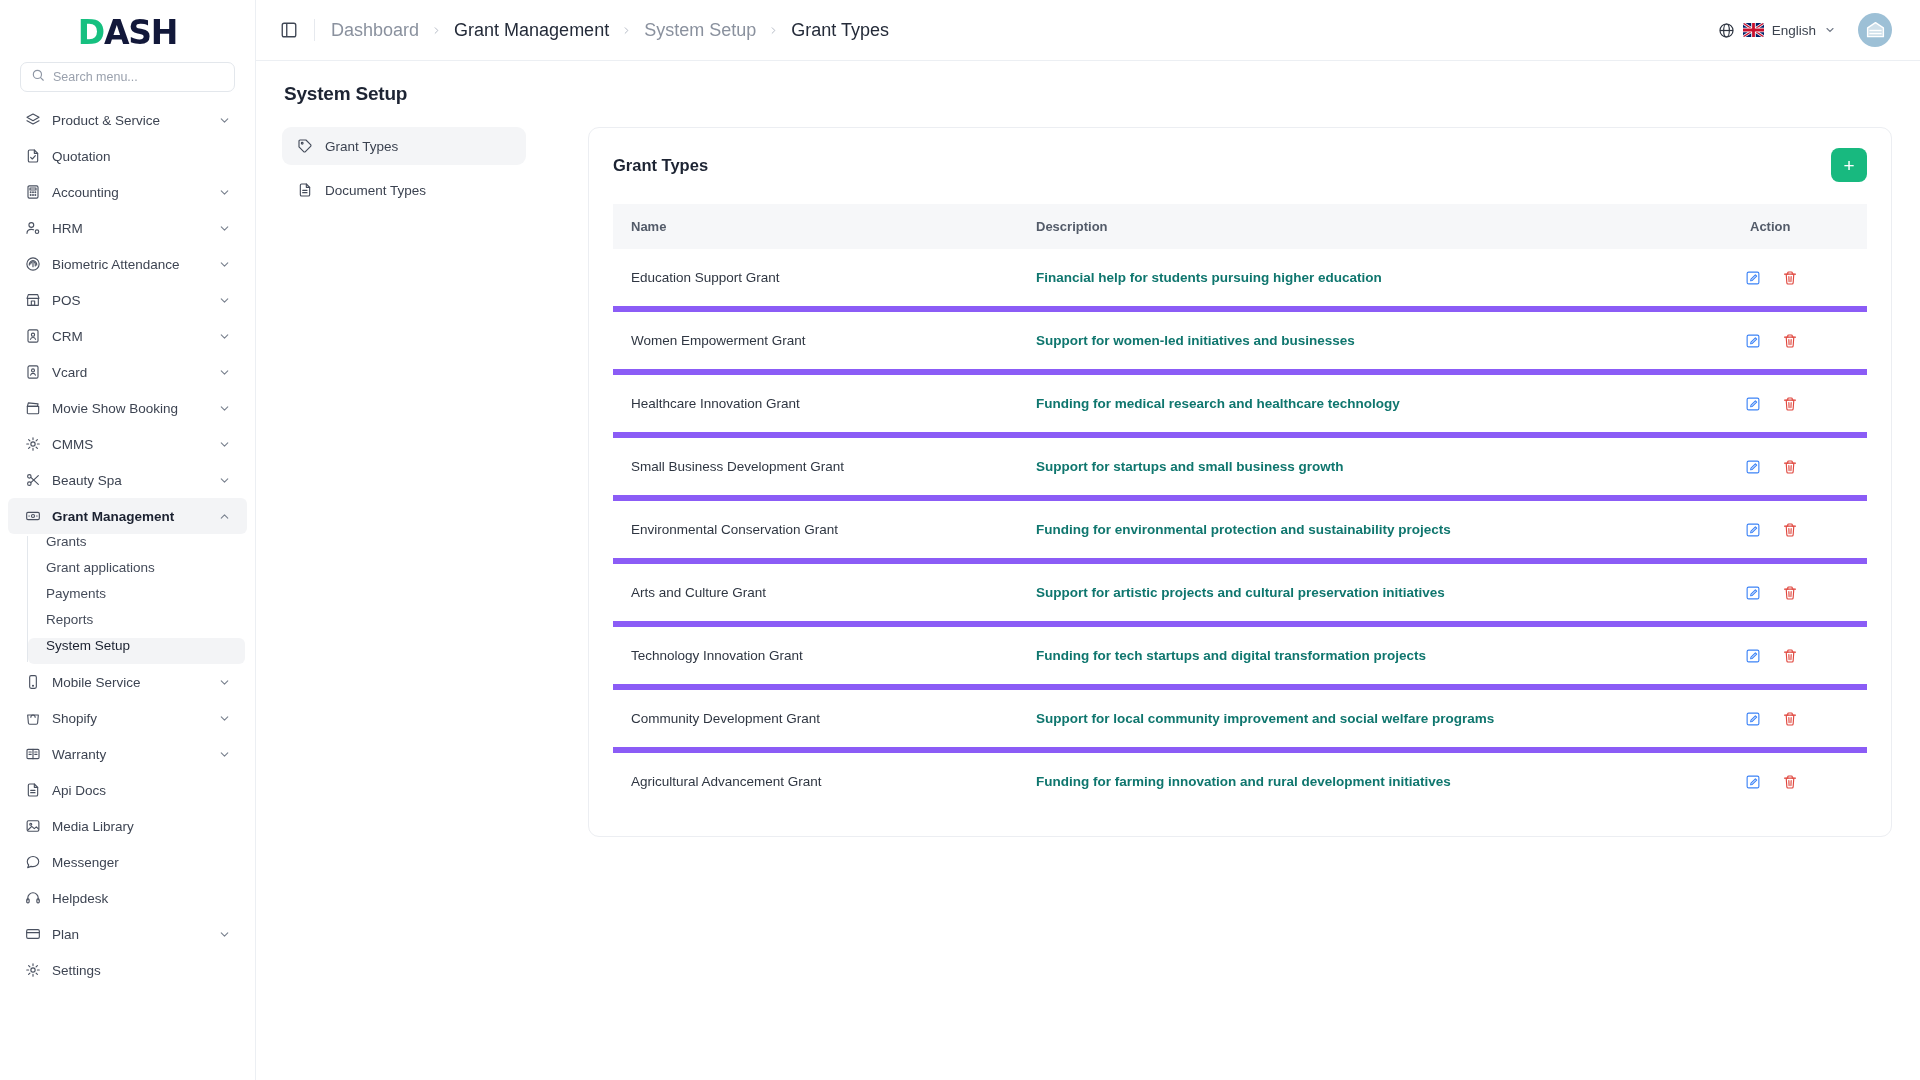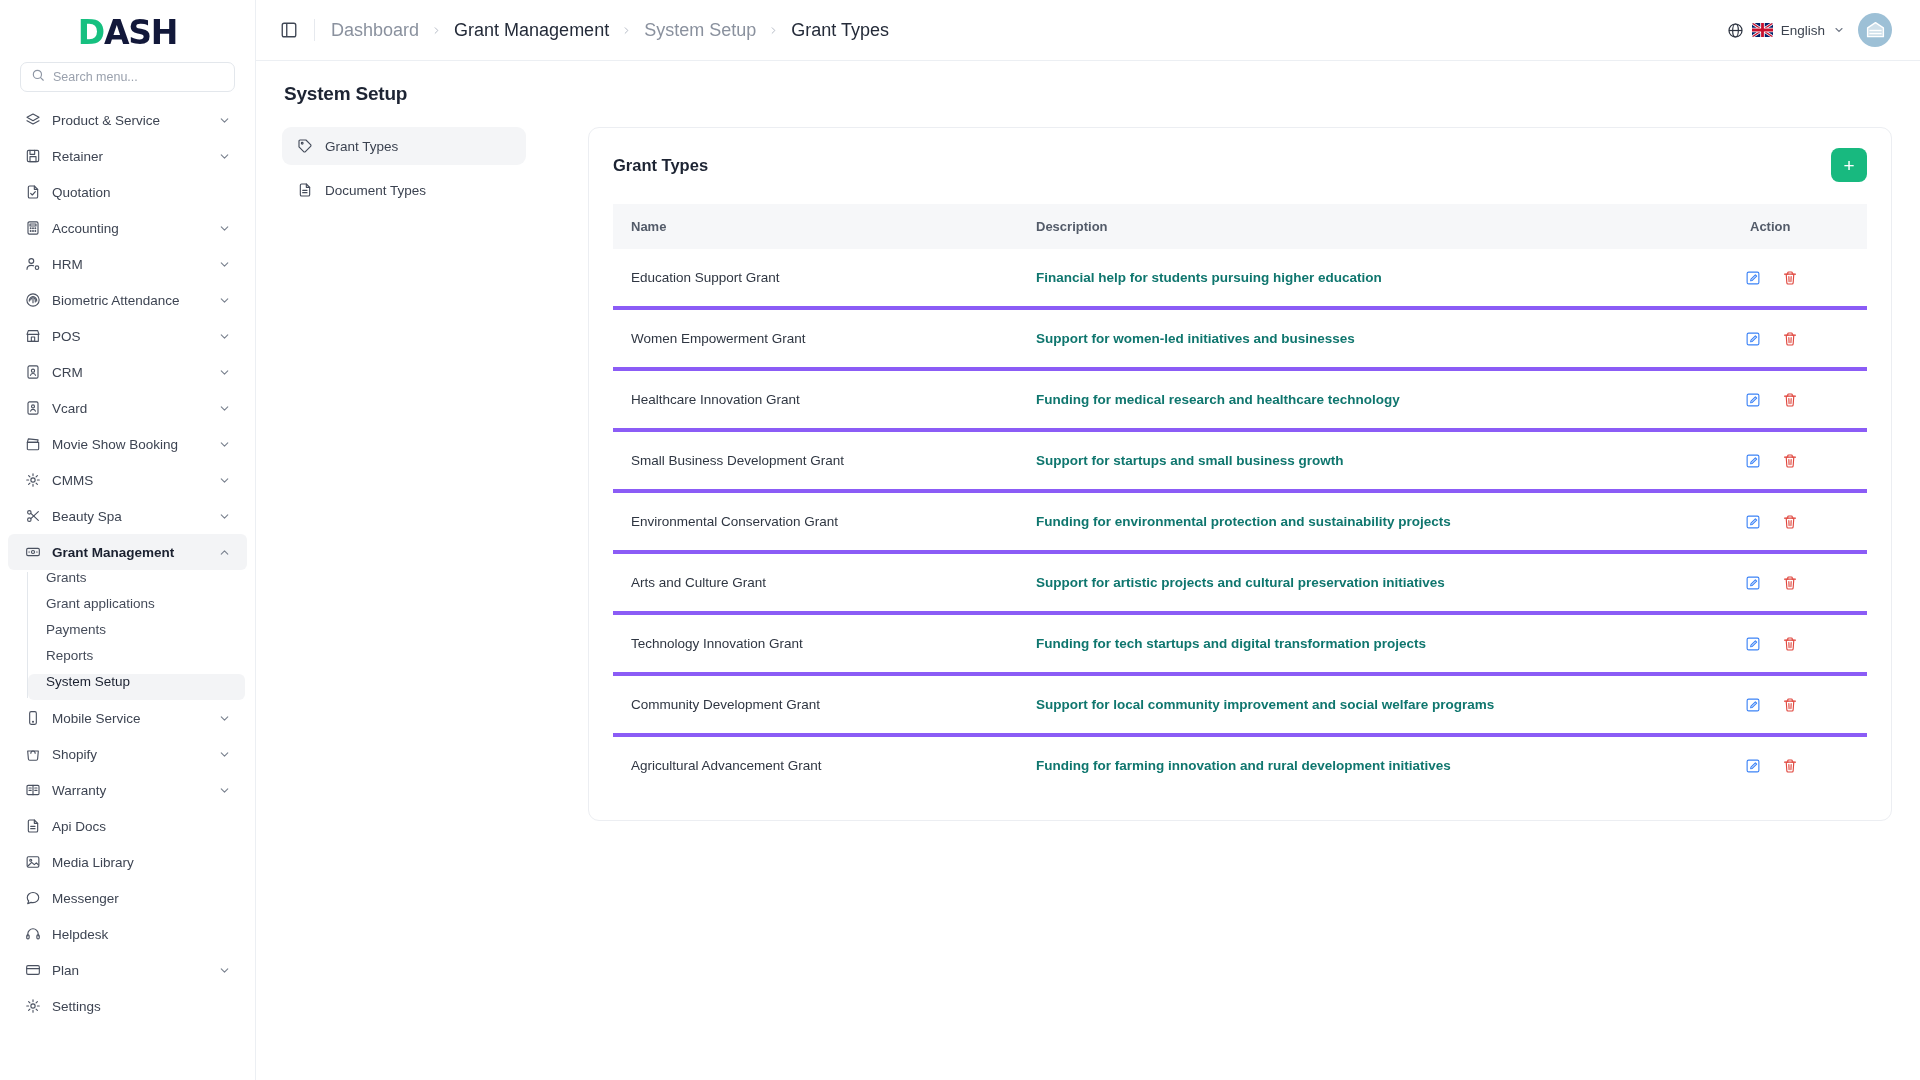--- a/index.html
+++ b/index.html
@@ -75,21 +75,21 @@
     display: flex; align-items: center; padding: 0 28px 0 22px; gap: 0;
   }
   .panel-toggle { width: 22px; height: 22px; color: #3f4654; cursor: pointer; display: flex; align-items: center; justify-content: center; }
   .panel-toggle svg { width: 18px; height: 18px; display: block; }
   .topbar-sep { width: 1px; height: 22px; background: #e6e9ee; margin: 0 16px 0 14px; }
   .crumbs { display: flex; align-items: center; gap: 0; font-size: 18px; }
   .crumb { color: #8a919e; cursor: pointer; white-space: nowrap; }
   .crumb.strong { color: #242b39; }
   .crumb-sep { color: #b3b9c4; margin: 0 12px; font-size: 12px; display: flex; align-items: center; }
   .crumb-sep svg { width: 11px; height: 11px; display: block; }
-  .topbar-right { margin-left: auto; display: flex; align-items: center; gap: 3px; }
+  .topbar-right { margin-left: auto; display: flex; align-items: center; gap: 12px; }
   .lang { display: flex; align-items: center; gap: 8px; cursor: pointer; font-size: 13.5px; color: #3c434f; }
   .lang .globe { width: 17px; height: 17px; color: #2e3542; }
   .lang .globe svg { width: 17px; height: 17px; display: block; }
   .flag { width: 21px; height: 14px; border-radius: 2px; overflow: hidden; flex: 0 0 21px; }
   .flag svg { display: block; }
   .lang .dchev { width: 12px; height: 12px; color: #707886; }
   .lang .dchev svg { width: 12px; height: 12px; display: block; }
   .avatar {
     width: 34px; height: 34px; border-radius: 50%;
     background: #9dc0d6; display: flex; align-items: center; justify-content: center;
@@ -128,21 +128,21 @@
   table { width: 100%; border-collapse: collapse; table-layout: fixed; }
   thead th {
     background: #f6f7f9; text-align: left; font-size: 13px; font-weight: bold;
     color: #535b69; padding: 15px 0 15px 18px; border: none;
   }
   thead th.col-name { width: 405px; }
   thead th.col-desc { width: auto; }
   thead th.col-action { width: 135px; }
   tbody td {
     padding: 20px 0 20px 18px; font-size: 13.5px; color: #2f3642;
-    border-top: 4px solid #8b5cf6; vertical-align: middle;
+    border-top: 6px solid #8b5cf6; vertical-align: middle;
   }
   tbody tr:first-child td { border-top: none; }
   tbody td.desc { color: #0f766e; font-weight: bold; }
   td.actions { padding-left: 0; }
   .act-wrap { display: flex; align-items: center; gap: 20px; padding-left: 12px; }
   .act { width: 17px; height: 17px; cursor: pointer; display: flex; align-items: center; justify-content: center; }
   .act svg { width: 16px; height: 16px; display: block; }
   .act.edit { color: #3b82f6; }
   .act.del { color: #e0453c; }
 </style>
@@ -173,35 +173,20 @@
 
     <nav class="nav" id="nav-root">
         <div class="nav-item">
           <span class="ico">
             <svg viewBox="0 0 24 24" fill="none" stroke="currentColor" stroke-width="1.7" stroke-linecap="round" stroke-linejoin="round">
               <polygon points="12,3 21,8 12,13 3,8"></polygon>
               <polyline points="3,13 12,18 21,13"></polyline>
             </svg>
           </span>
           <span class="lbl">Product &amp; Service</span>
-          <span class="chev">
-            <svg viewBox="0 0 24 24" fill="none" stroke="currentColor" stroke-width="2.1" stroke-linecap="round" stroke-linejoin="round">
-              <polyline points="6,9 12,15 18,9"></polyline>
-            </svg>
-          </span>
-        </div>
-        <div class="nav-item">
-          <span class="ico">
-            <svg viewBox="0 0 24 24" fill="none" stroke="currentColor" stroke-width="1.7" stroke-linecap="round" stroke-linejoin="round">
-              <rect x="3.5" y="3.5" width="17" height="17" rx="2"></rect>
-              <path d="M7.5 3.5v6h7v-6"></path>
-              <rect x="7.5" y="13" width="9" height="7.5"></rect>
-            </svg>
-          </span>
-          <span class="lbl">Retainer</span>
           <span class="chev">
             <svg viewBox="0 0 24 24" fill="none" stroke="currentColor" stroke-width="2.1" stroke-linecap="round" stroke-linejoin="round">
               <polyline points="6,9 12,15 18,9"></polyline>
             </svg>
           </span>
         </div>
         <div class="nav-item">
           <span class="ico">
             <svg viewBox="0 0 24 24" fill="none" stroke="currentColor" stroke-width="1.7" stroke-linecap="round" stroke-linejoin="round">
               <path d="M14 3H7a2 2 0 0 0-2 2v14a2 2 0 0 0 2 2h10a2 2 0 0 0 2-2V8z"></path>

